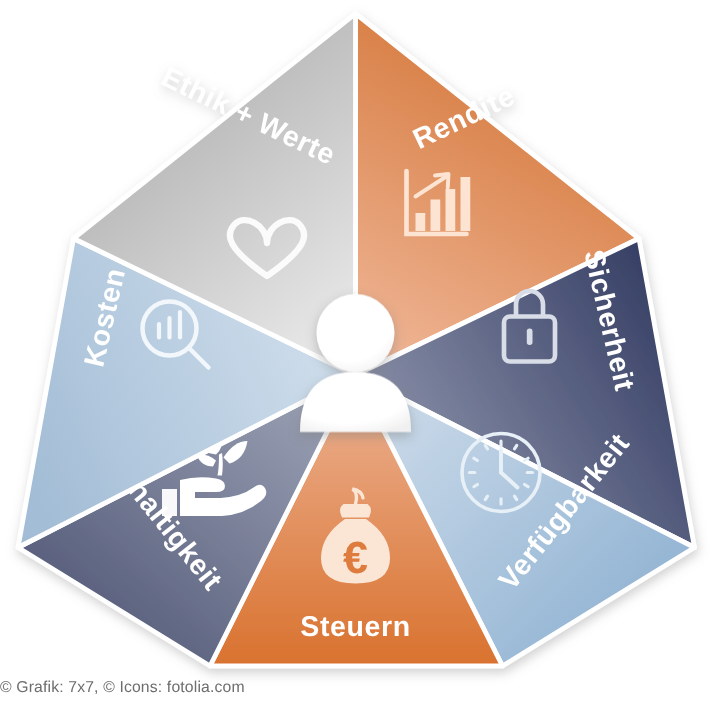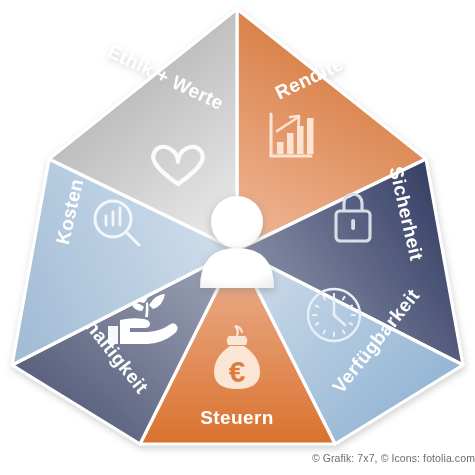--- a/index.html
+++ b/index.html
@@ -22,21 +22,21 @@
     font-weight:bold;
     font-size:19px;
     letter-spacing:0.4px;
     paint-order:stroke;
   }
   .caption{
     position:absolute;
     left:0;
     top:452px;
     width:475px;
-    text-align:right;
+    text-align:left;
     font-family:"Liberation Sans", sans-serif;
     font-size:10.5px;
     color:#6d6d6d;
     letter-spacing:0.1px;
   }
 </style>
 </head>
 <body>
 
 <div id="wheel-wrap">

